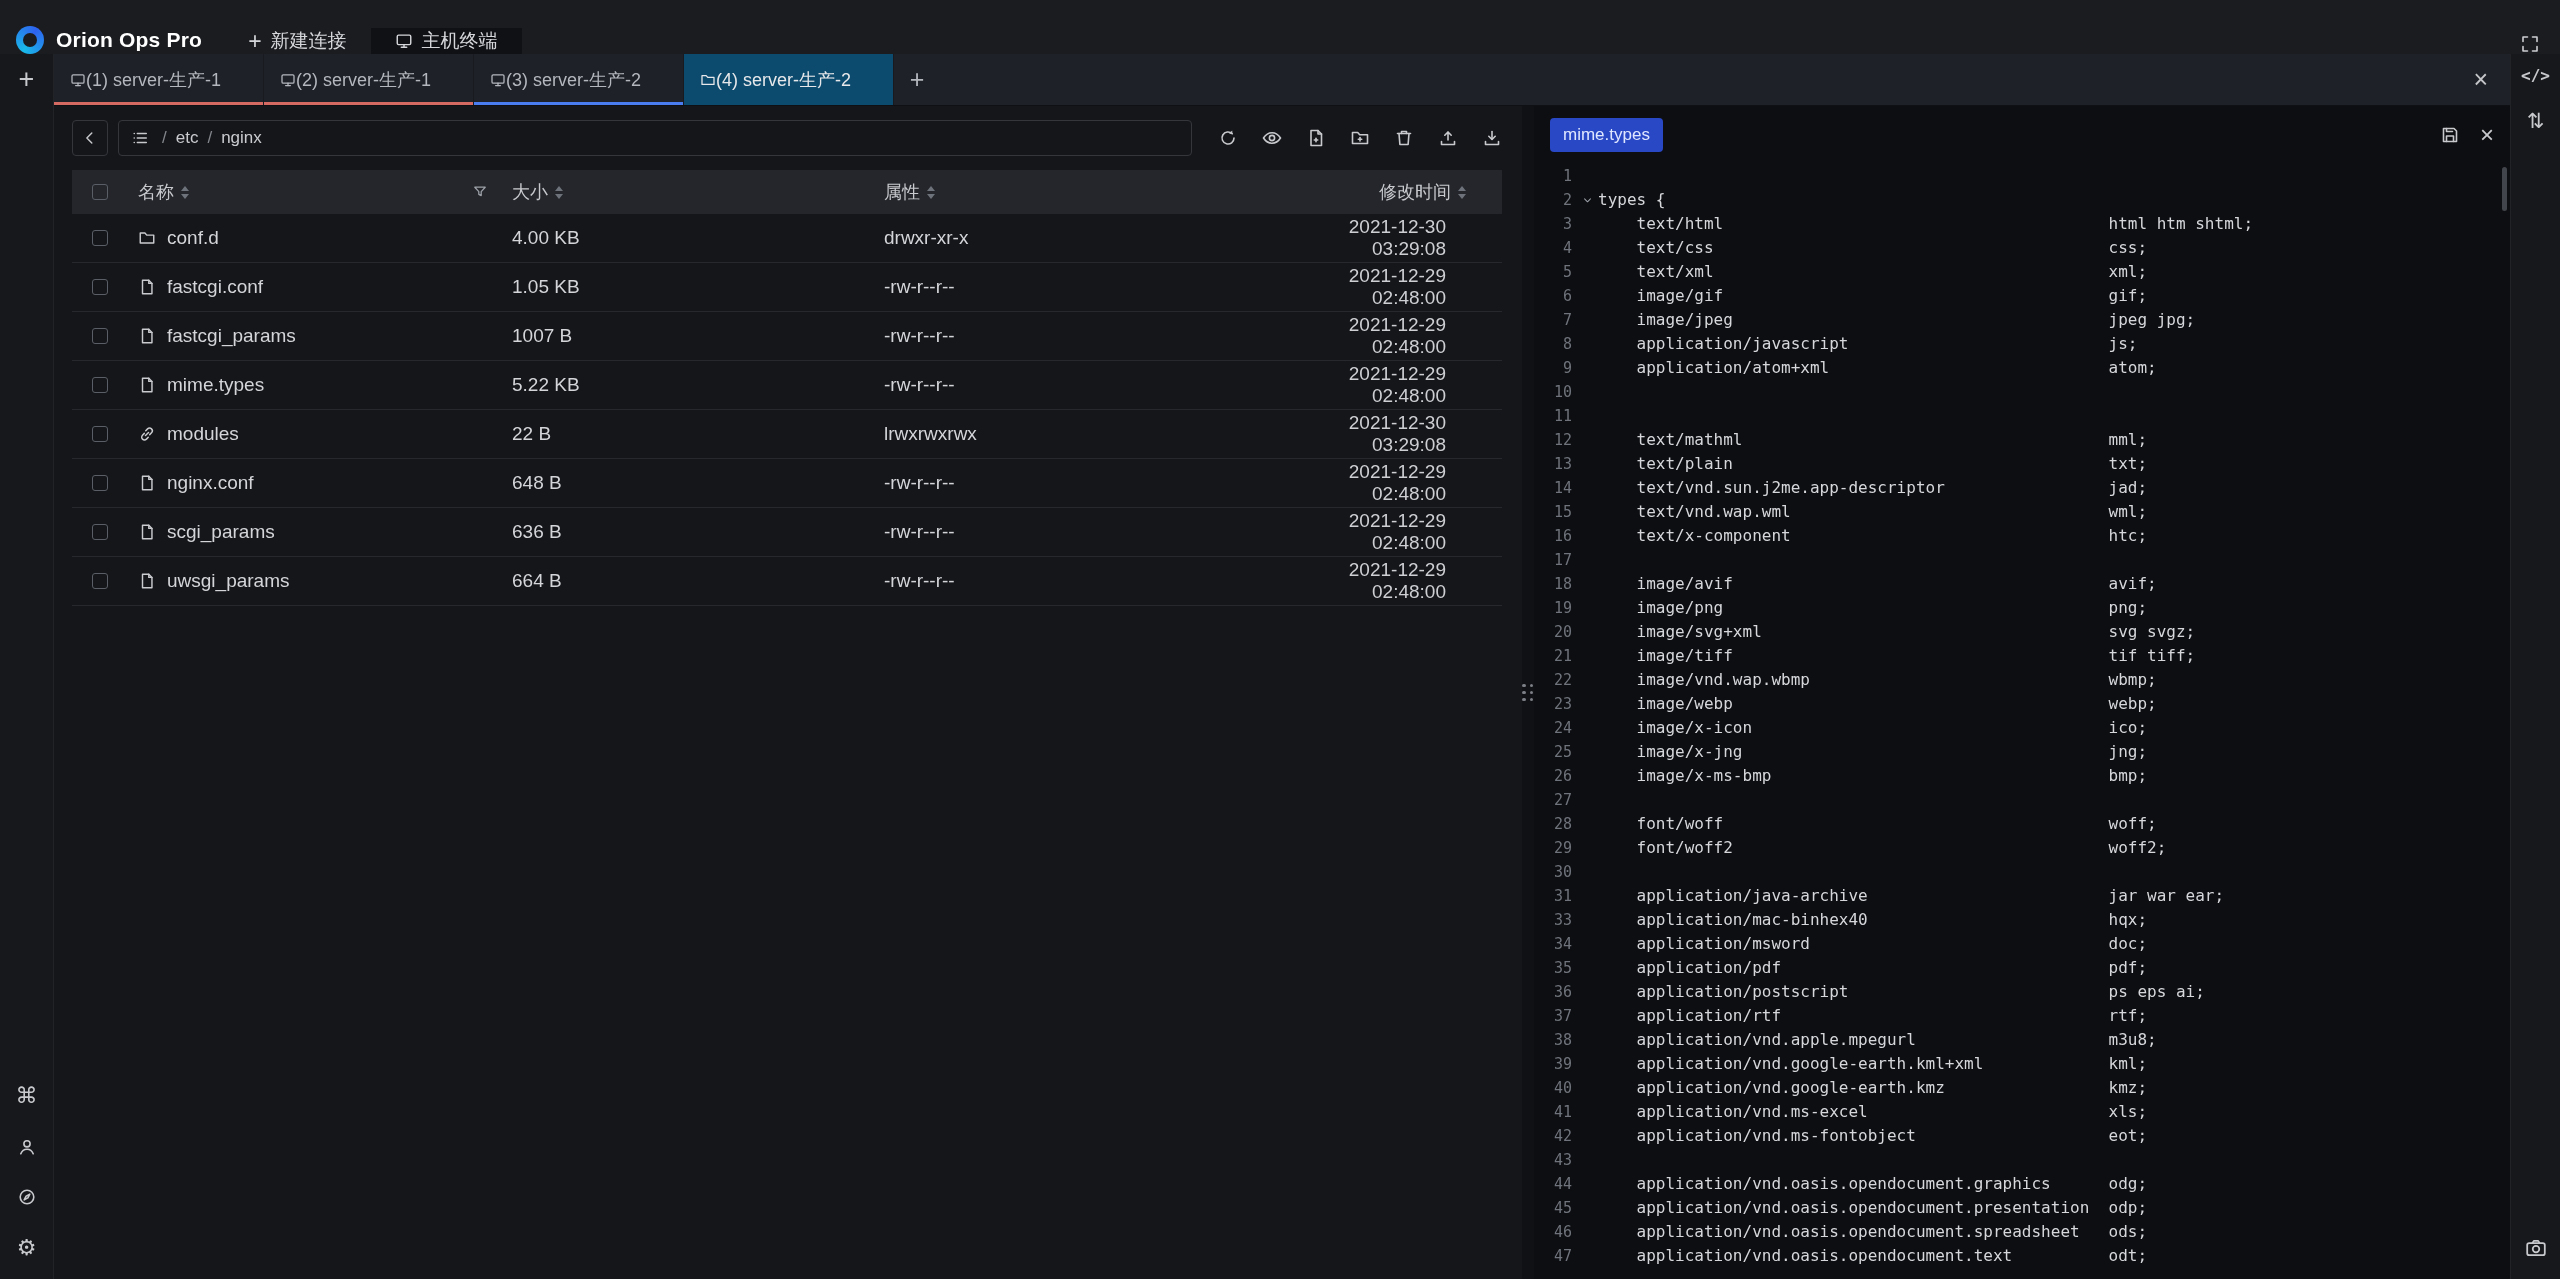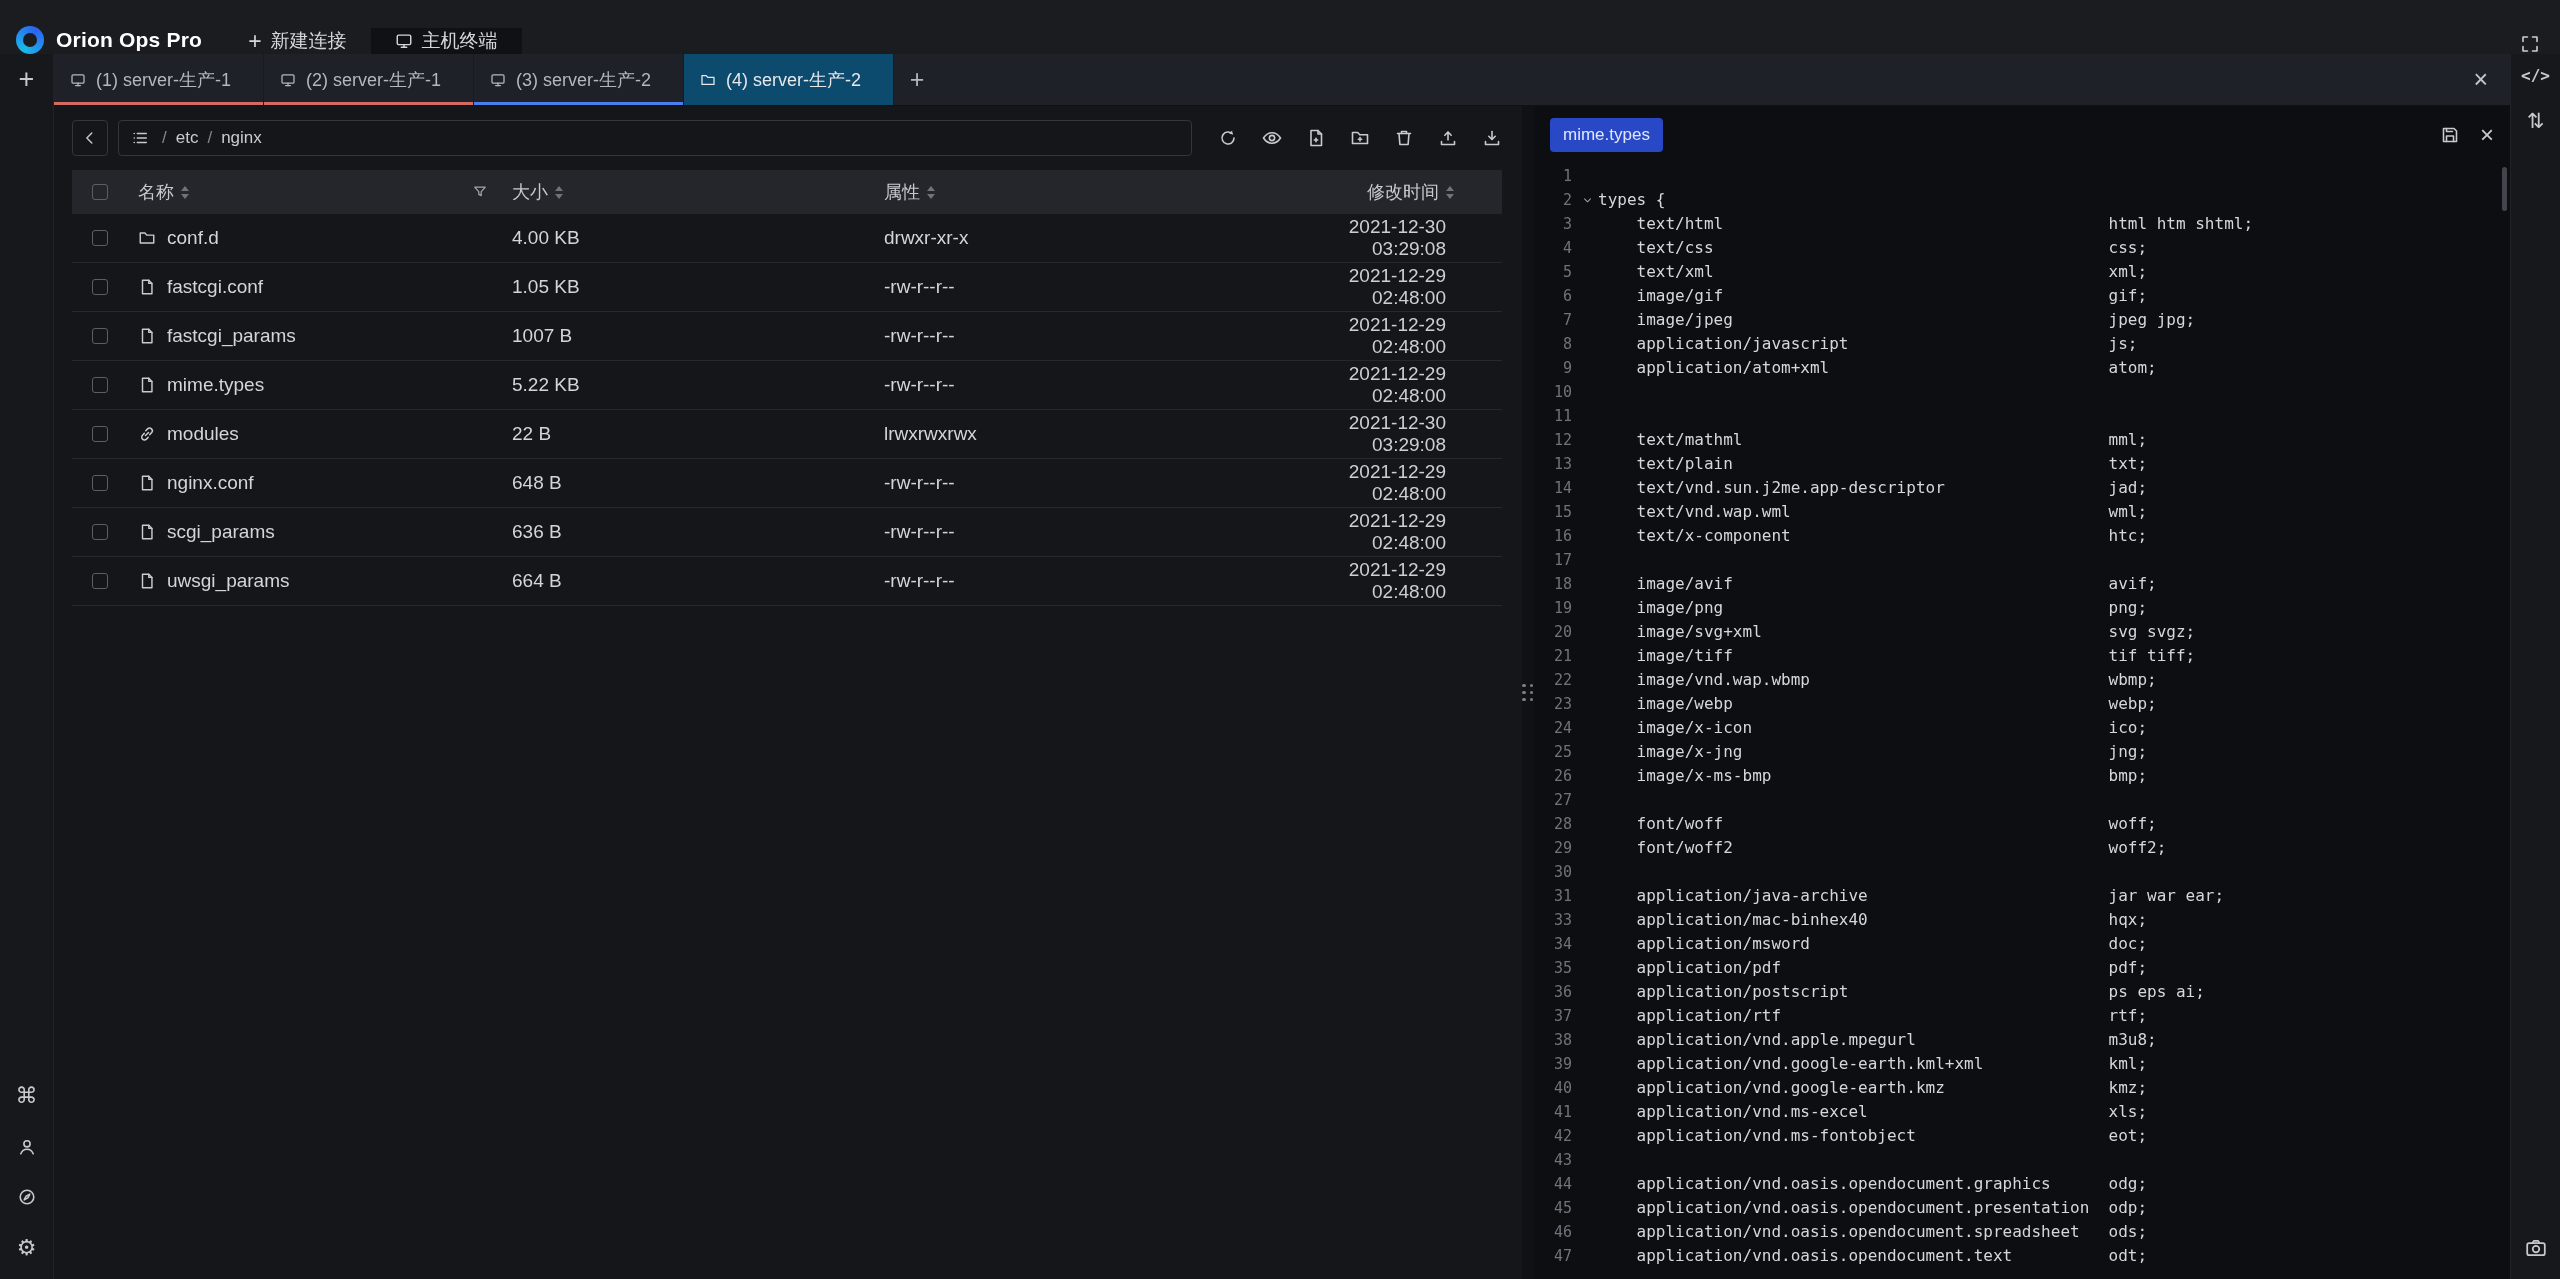--- a/index.html
+++ b/index.html
@@ -34,21 +34,21 @@
   .rail-spacer{flex:1}
   .rail-bottom{display:flex;flex-direction:column;align-items:center;gap:30px;margin-bottom:20px}
   .g22{font-size:22px;line-height:1}
   .code-glyph{font-family:"DejaVu Sans Mono",monospace;font-size:16px;font-weight:700}
   .g20{font-size:21px;line-height:1}
 
   
   .main{flex:1;display:flex;flex-direction:column;min-width:0}
   .tabstrip{flex:0 0 52px;background:#1e2127;display:flex;align-items:stretch;border-bottom:1px solid #0f1013}
   .tabs{display:flex;align-items:stretch}
-  .tab{width:210px;display:flex;align-items:center;gap:10px;padding:0 16px;font-size:18px;color:#b4b7bd;
+  .tab{width:210px;display:flex;align-items:center;padding:0 16px;font-size:18px;color:#b4b7bd;
     border-right:1px solid #181a1f;position:relative;white-space:nowrap;overflow:hidden}
   .tab::after{content:"";position:absolute;left:0;right:0;bottom:0;height:3px;background:var(--u,transparent)}
   .tab.active{background:#0c4a6e;color:#e7e8ea}
   .tab-icon{display:flex;align-items:center;color:inherit}
   .add-tab{width:46px;display:flex;align-items:center;justify-content:center;font-size:25px;color:#b4b7bd}
   .strip-close{margin-left:auto;display:flex;align-items:center;padding:0 22px;font-size:25px;color:#c4c6c9}
 
   
   .content{flex:1;display:flex;min-height:0;background:#15161a}
 
@@ -70,21 +70,21 @@
   .h-name,.c-name{display:flex;align-items:center;padding-left:10px;min-width:0}
   .c-name{gap:11px}
   .ric{display:flex;align-items:center;color:#c9cbce}
   .fname{white-space:nowrap}
   .h-label{white-space:nowrap}
   .sorter{display:inline-flex;flex-direction:column;gap:3px;margin-left:7px}
   .sorter i{width:0;height:0;border-left:4.5px solid transparent;border-right:4.5px solid transparent}
   .sorter .tri-up{border-bottom:5.5px solid #6e737b}
   .sorter .tri-down{border-top:5.5px solid #6e737b}
   .h-funnel{margin-left:auto;margin-right:22px;color:#9da1a8;display:flex;align-items:center}
-  .h-time{display:flex;justify-content:flex-end;align-items:center;padding-right:48px}
+  .h-time{display:flex;justify-content:flex-end;align-items:center;padding-right:36px}
   .c-time{text-align:right;padding-right:56px;color:#cdcfd3}
   .c-size,.c-attr{padding-left:2px}
 
   
   .splitter{flex:0 0 12px;background:#101114;display:flex;align-items:center;justify-content:center}
   .grip{display:grid;grid-template-columns:repeat(2,4px);gap:3.5px}
   .grip i{width:3.5px;height:3.5px;border-radius:50%;background:#7c7f85}
 
   
   .editor-panel{flex:0 0 976px;width:976px;background:#0d0e11;display:flex;flex-direction:column;min-width:0}

